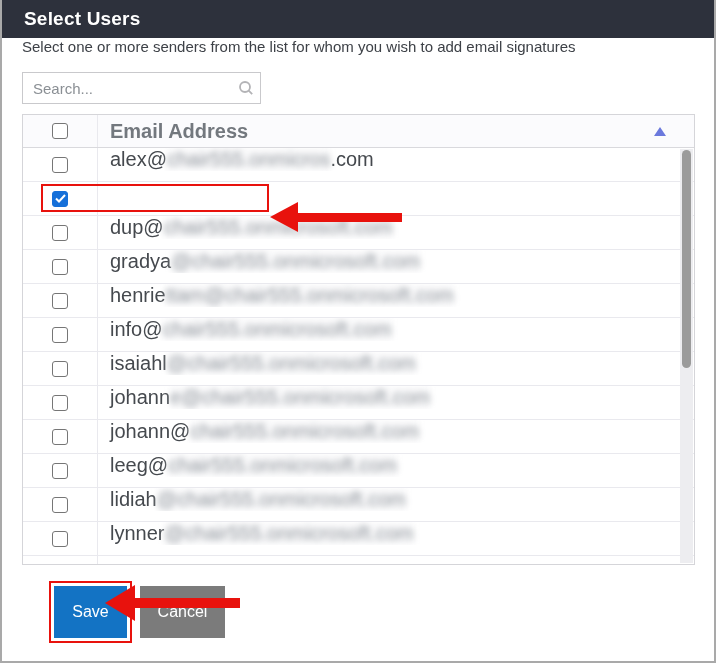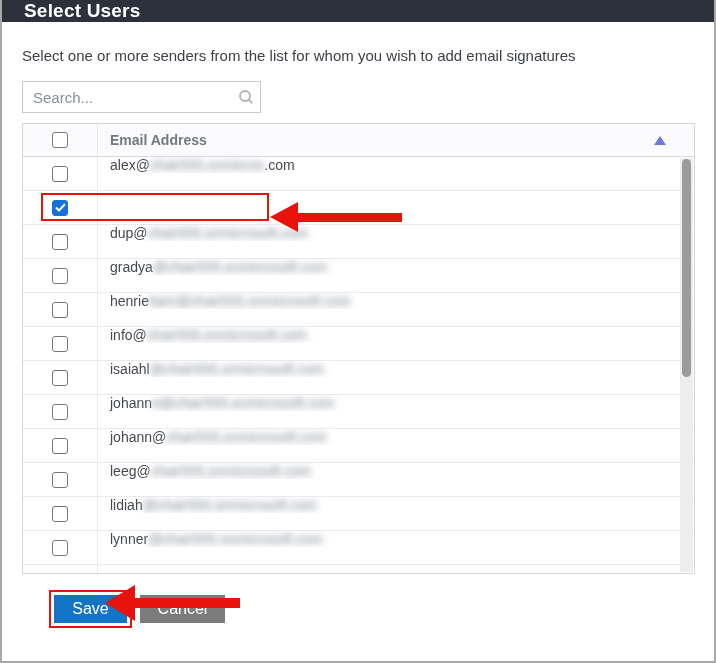--- a/index.html
+++ b/index.html
@@ -3,40 +3,40 @@
 <meta charset="utf-8">
 <style>
   * { box-sizing: border-box; margin: 0; padding: 0; }
   html, body { width: 716px; height: 663px; background: #fff; font-family: "Liberation Sans", sans-serif; }
   .page {
     position: relative; width: 716px; height: 663px;
     border-left: 2px solid #a9a9a9; border-right: 2px solid #a9a9a9; border-bottom: 2px solid #a9a9a9;
     background: #fff; overflow: hidden;
   }
   .titlebar {
-    height: 22px; background: var(--titlebar, #2d313c); color: #fff;
+    height: 38px; background: var(--titlebar, #2d313c); color: #fff;
     display: flex; align-items: center; padding-left: 22px;
     font-size: 19px; font-weight: bold; letter-spacing: 0.2px;
   }
   .content { padding: 0 0 0 20px; }
-  .instruction { margin-top: 25px; font-size: 15px; color: #3d4147; }
+  .instruction { font-size: 15px; color: #3d4147; }
   .search-box {
     margin-top: 17px; width: 239px; height: 32px; border: 1px solid #c9c9cc;
     display: flex; align-items: center; background: #fff;
   }
   .search-box input {
     flex: 1; border: none; outline: none; font-size: 15px; color: #555;
     padding: 0 6px 0 10px; font-family: "Liberation Sans", sans-serif; min-width: 0;
   }
   .search-box input::placeholder { color: #8a8f94; }
   .search-icon { width: 28px; display: flex; align-items: center; justify-content: center; }
 
   .users-table {
     margin-top: 10px; width: 673px; height: 451px; border: 1px solid #d5d5d9;
-    position: relative; overflow: hidden; background: #fff; font-size: 14px;
+    position: relative; overflow: hidden; background: #fff; font-size: 20px;
   }
   .thead {
     height: 33px; background: #fbfbfd; border-bottom: 1px solid #d9d9dd;
     display: flex; align-items: center; position: relative;
   }
   .cb-col { width: 75px; min-width: 75px; display: flex; align-items: center; justify-content: center; align-self: stretch; border-right: 1px solid #e9e9ee; }
   .email-col { flex: 1; padding-left: 12px; display: flex; align-items: center; overflow: hidden; white-space: nowrap; }
   .thead .email-col { color: #73787e; font-weight: bold; }
   .sort-icon {
     position: absolute; right: 28px; top: 12px; width: 0; height: 0;
@@ -65,21 +65,21 @@
     background: #ededf0;
   }
   .scroll-thumb {
     position: absolute; top: 1px; left: 2px; width: 9px; height: 218px;
     background: #9b9b9b; border-radius: 5px;
   }
 
   .footer { display: flex; align-items: flex-start; margin: 16px 0 0 27px; }
   .save-outline { border: 2px solid var(--accent-red, #e8120d); padding: 3px; background: #fff; }
   .btn {
-    height: 28px; border: none; color: #fff; font-size: 16px; cursor: pointer;
+    height: 52px; border: none; color: #fff; font-size: 16px; cursor: pointer;
     font-family: "Liberation Sans", sans-serif; display: inline-flex; align-items: center; justify-content: center;
   }
   .btn-save { width: 73px; background: var(--save-blue, #1373c4); }
   .btn-cancel { width: 85px; background: var(--cancel-gray, #7b7b7b); margin-left: 8px; margin-top: 5px; }
 
   .arrow { position: absolute; display: flex; align-items: center; pointer-events: none; }
   .arrow .head { width: 0; height: 0; }
   .arrow .tail { background: var(--accent-red, #e8120d); }
   .arrow-row { left: 268px; top: 202px; }
   .arrow-row .head { border-top: 15px solid transparent; border-bottom: 15px solid transparent; border-right: 28px solid var(--accent-red, #e8120d); }

